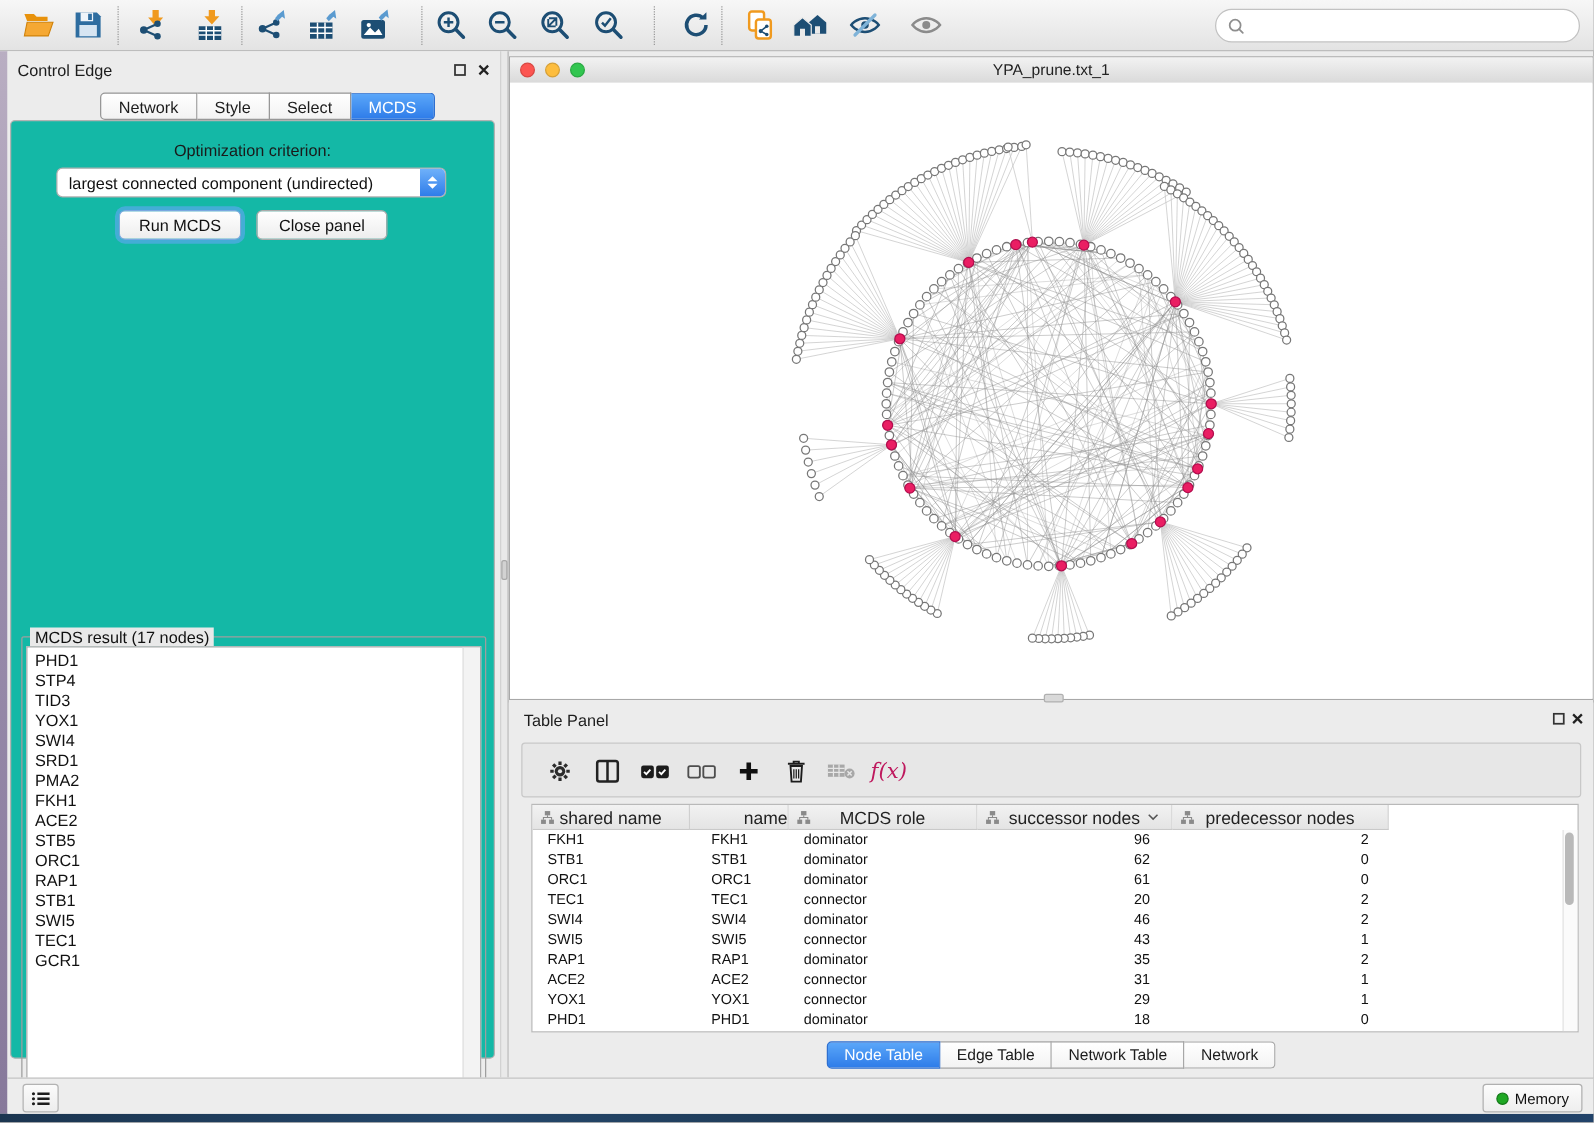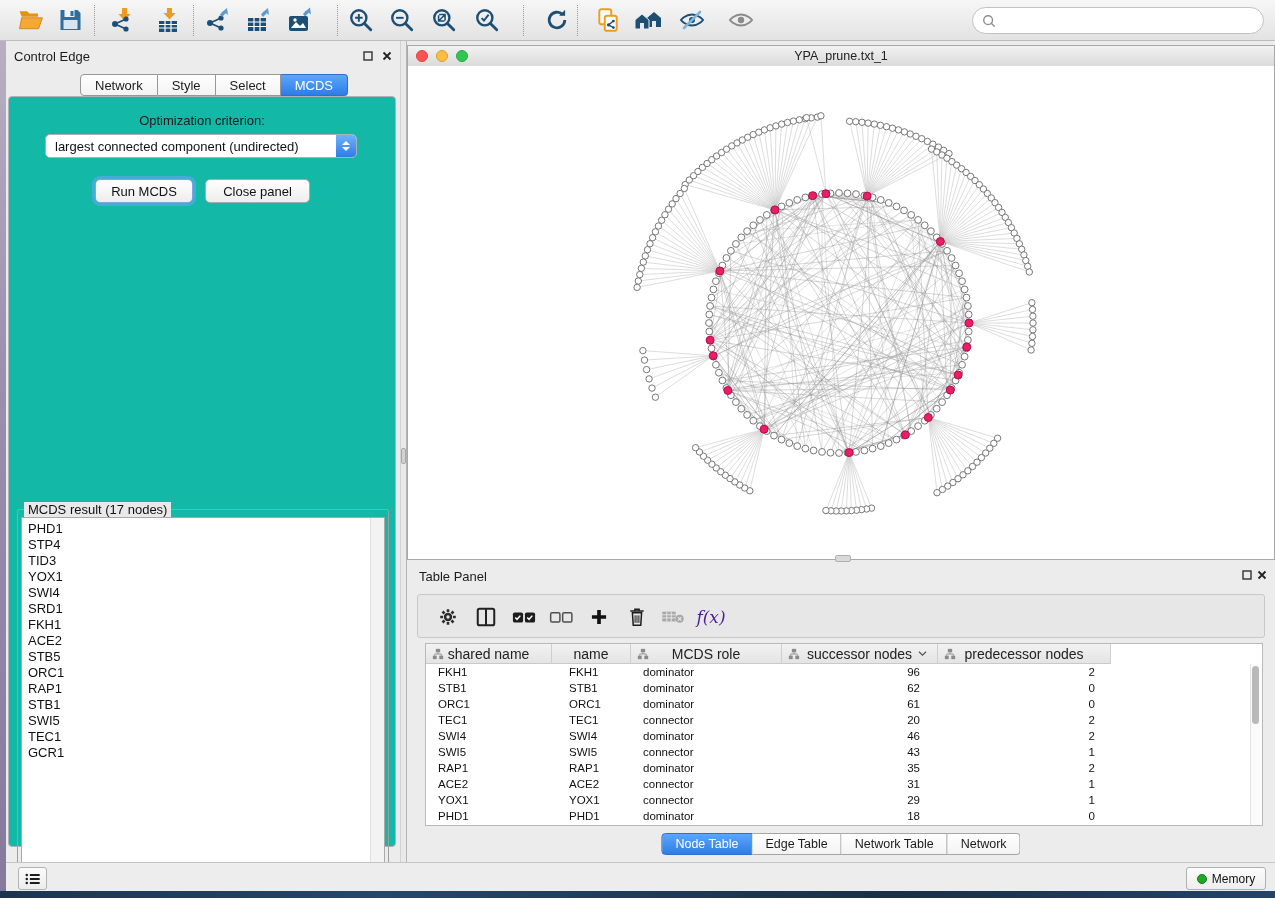--- a/index.html
+++ b/index.html
@@ -28,21 +28,21 @@
   .cp-tab:last-child{border-radius:0 4px 4px 0;}
   .cp-tab.active{background:linear-gradient(#5ba7f9,#2e7ce9);color:#fff;border-color:#2e6fd0;}
   .cp-box{position:absolute;left:2px;top:55px;width:388px;height:751px;border:1px solid #b2b2b2;border-radius:4px;background:#14b8a6;box-sizing:border-box;}
   .opt-label{position:absolute;left:0;width:100%;top:16px;text-align:center;font-size:13px;color:#1a1a1a;}
   .dropdown{position:absolute;left:36px;top:37px;width:312px;height:24px;background:#fff;border:1px solid #b0b0b0;border-radius:5px;box-sizing:border-box;display:flex;align-items:center;cursor:pointer;}
   .dropdown .dd-text{flex:1;font-size:13px;color:#111;padding-left:9px;white-space:nowrap;overflow:hidden;}
   .dd-stepper{width:20px;height:22px;border-radius:0 4px 4px 0;background:linear-gradient(#6fb1fa,#2e7ce9);display:flex;flex-direction:column;align-items:center;justify-content:center;gap:2px;}
   .dd-stepper i{display:block;width:0;height:0;border-left:4px solid transparent;border-right:4px solid transparent;}
   .dd-up{border-bottom:4px solid #fff;}
   .dd-down{border-top:4px solid #fff;}
-  .cp-btn{position:absolute;top:82px;height:24px;background:linear-gradient(#ffffff,#ededed);border:1px solid #ababab;border-radius:5px;font-size:13px;color:#111;display:flex;align-items:center;justify-content:center;cursor:pointer;box-sizing:border-box;}
+  .cp-btn{position:absolute;top:71px;height:24px;background:linear-gradient(#ffffff,#ededed);border:1px solid #ababab;border-radius:5px;font-size:13px;color:#111;display:flex;align-items:center;justify-content:center;cursor:pointer;box-sizing:border-box;}
   #run-btn{left:86px;width:98px;box-shadow:0 0 0 3px rgba(98,165,247,.6);border-color:#7aa8e0;}
   #close-panel-btn{left:196px;width:105px;}
   .mcds-fieldset{position:absolute;left:8px;top:412px;width:370px;height:378px;border:1px solid #9e9e9e;border-radius:2px;}
   .mcds-legend{position:absolute;left:6px;top:-8px;background:#e9e9e9;padding:0 4px;font-size:13px;color:#111;}
   .mcds-list{position:absolute;left:3px;top:7px;right:3px;bottom:3px;background:#fff;border:1px solid #a9a9a9;overflow:hidden;}
   .mcds-track{position:absolute;right:0;top:0;bottom:0;width:13px;background:#f3f3f3;border-left:1px solid #e0e0e0;}
   .mcds-item{font-size:13px;color:#111;line-height:16px;padding-left:6px;cursor:default;}
   .mcds-items{position:absolute;left:0;top:3px;right:14px;}
 
   
@@ -59,28 +59,28 @@
   .light.green{left:48px;background:#32c650;border:1px solid #2aa943;}
   .net-title{position:absolute;left:0;right:0;top:3px;text-align:center;font-size:12.5px;color:#222;}
   #net-canvas{position:absolute;left:0;top:20px;width:866px;height:493px;background:#fff;cursor:default;}
 
   
   #table-panel{left:407px;top:562px;width:868px;height:300px;background:#ececec;}
   .tp-title{position:absolute;left:12px;top:7px;font-size:13px;color:#1c1c1c;}
   .tp-toolbar{position:absolute;left:10px;top:32px;width:848px;height:44px;background:#e7e7e7;border:1px solid #c8c8c8;border-radius:3px;box-sizing:border-box;}
   .tp-icon{position:absolute;top:7px;width:30px;height:30px;display:flex;align-items:center;justify-content:center;cursor:pointer;}
   .tp-icon.disabled{cursor:default;}
-  .fx-label{font-size:17px;font-family:"DejaVu Serif",serif;font-style:italic;color:#4c1d95;}
+  .fx-label{font-size:17px;font-family:"DejaVu Serif",serif;font-style:italic;color:#be185d;}
 
   #table-viewport{position:absolute;left:18px;top:81px;width:838px;height:183px;background:#fff;border:1px solid #b9b9b9;box-sizing:border-box;overflow:hidden;}
   .thead{position:absolute;left:0;top:0;height:20px;display:flex;}
   .th{position:relative;height:20px;background:linear-gradient(#f2f2f2,#e4e4e4);border-right:1px solid #cfcfcf;border-bottom:1px solid #c9c9c9;box-sizing:border-box;display:flex;align-items:center;justify-content:center;font-size:14px;color:#222;cursor:pointer;}
   .th .tree-ic{position:absolute;left:6px;top:4px;}
   .th .sort-ic{position:absolute;right:10px;top:6px;}
-  .c0{width:126px;} .c1{width:79px;} .c2{width:151px;} .c3{width:156px;} .c4{width:173px;}
+  .c0{width:126px;} .c1{width:79px;justify-content:flex-end;} .c2{width:151px;} .c3{width:156px;} .c4{width:173px;}
   .tbody{position:absolute;left:0;top:20px;right:0;bottom:0;}
   .trow{display:flex;height:16px;}
   .tcell{font-size:11.5px;color:#111;line-height:16px;box-sizing:border-box;white-space:nowrap;overflow:hidden;}
   .tcell.c0{padding-left:12px;} .tcell.c1{padding-left:17px;} .tcell.c2{padding-left:12px;}
   .tcell.c3{text-align:right;padding-right:18px;} .tcell.c4{text-align:right;padding-right:16px;}
   .tscroll{position:absolute;right:0;top:20px;bottom:0;width:11px;background:#fbfbfb;border-left:1px solid #e3e3e3;}
   .tthumb{position:absolute;left:1px;top:2px;width:7px;height:58px;background:#b9b9b9;border-radius:4px;cursor:pointer;}
 
   .tp-tabs{position:absolute;left:50%;transform:translateX(-50%);top:271px;height:22px;display:flex;}
   .tp-tab{height:22px;box-sizing:border-box;border:1px solid #a6a6a6;border-left:none;background:linear-gradient(#ffffff,#f3f3f3);font-size:12.5px;color:#1c1c1c;display:flex;align-items:center;justify-content:center;padding:0 13px;cursor:pointer;}
@@ -271,20 +271,21 @@
       <div class="mcds-fieldset">
         <div class="mcds-legend">MCDS result (17 nodes)</div>
         <div class="mcds-list">
           <div class="mcds-items">
               <div class="mcds-item">PHD1</div>
               <div class="mcds-item">STP4</div>
               <div class="mcds-item">TID3</div>
               <div class="mcds-item">YOX1</div>
               <div class="mcds-item">SWI4</div>
               <div class="mcds-item">SRD1</div>
+              <div class="mcds-item">PMA2</div>
               <div class="mcds-item">FKH1</div>
               <div class="mcds-item">ACE2</div>
               <div class="mcds-item">STB5</div>
               <div class="mcds-item">ORC1</div>
               <div class="mcds-item">RAP1</div>
               <div class="mcds-item">STB1</div>
               <div class="mcds-item">SWI5</div>
               <div class="mcds-item">TEC1</div>
               <div class="mcds-item">GCR1</div>
             </div>

